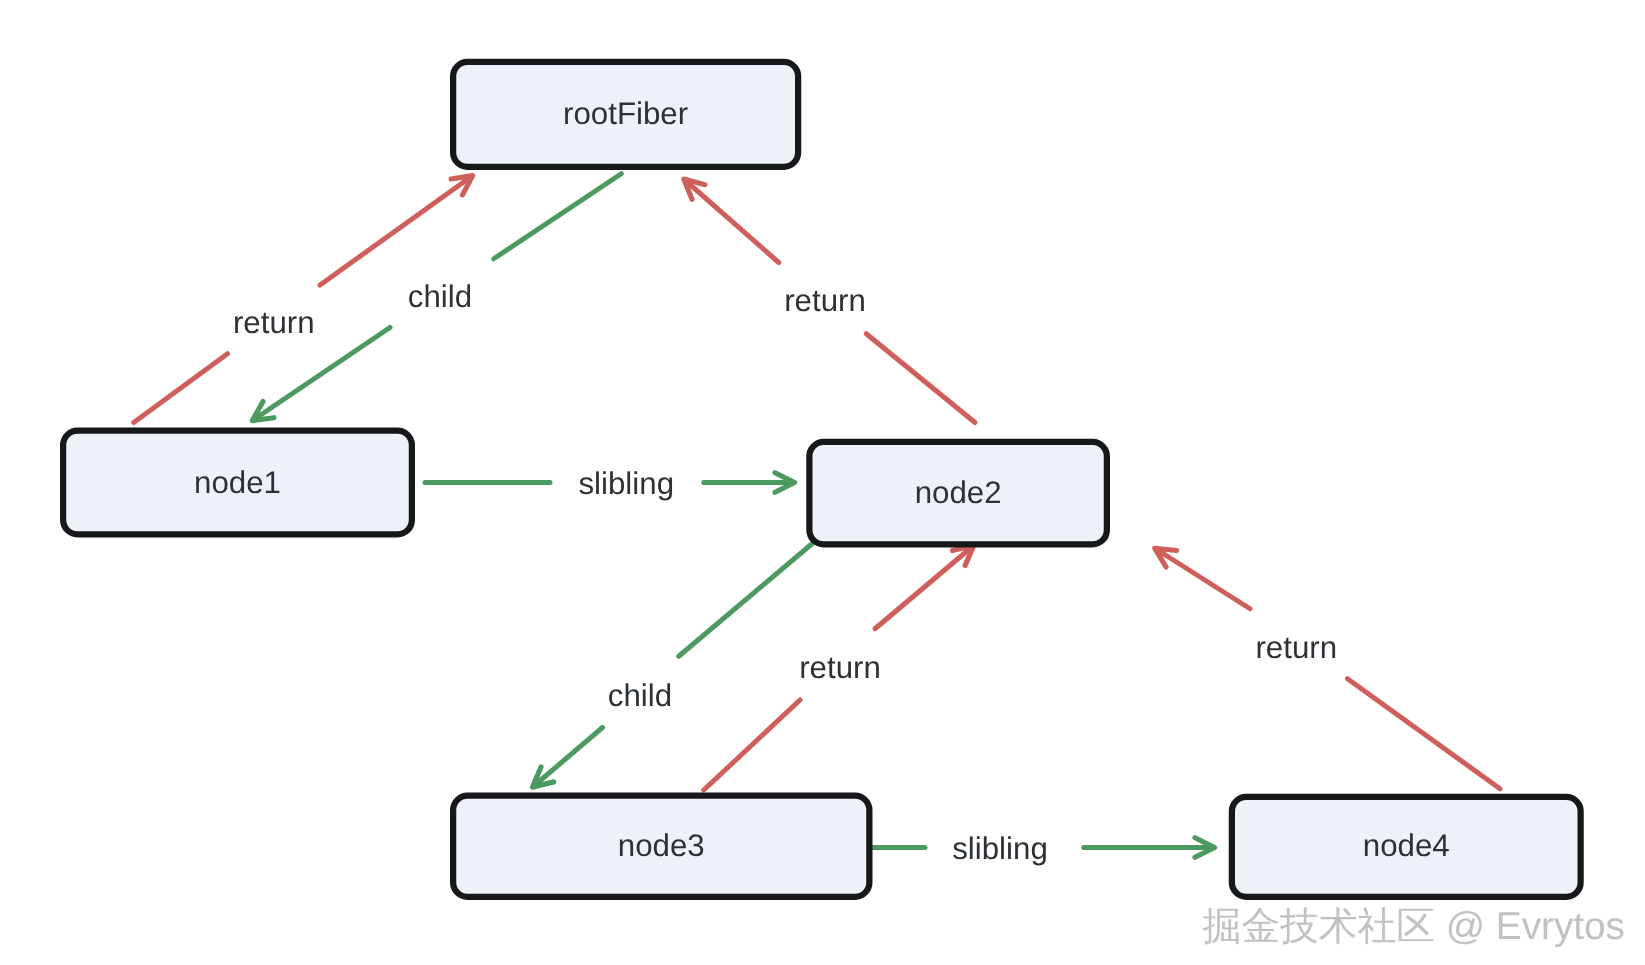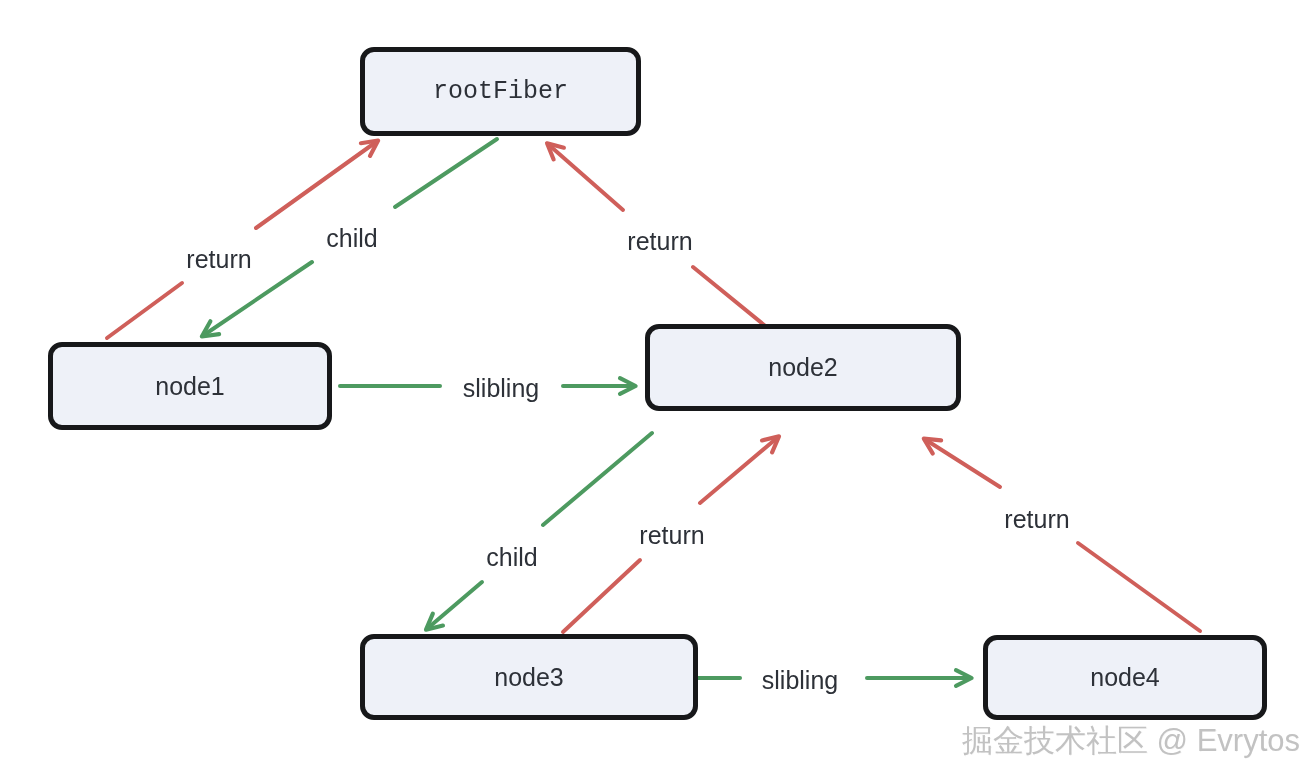--- a/index.html
+++ b/index.html
@@ -110,29 +110,29 @@
       <line class="edge-line return-line" x1="1200" y1="631" x2="1078" y2="543"></line>
       <line class="edge-line return-line" x1="1000" y1="487" x2="926" y2="440" marker-end="url(#head-return)"></line>
     </g>
 
     <g>
       <line class="edge-line child-line" x1="647" y1="678" x2="740" y2="678"></line>
       <line class="edge-line child-line" x1="867" y1="678" x2="969" y2="678" marker-end="url(#head-child)"></line>
     </g>
   </svg>
 
-  <div class="node" style="left:360px; top:47px; width:281px; height:89px;font-family:Liberation Mono, monospace;">
+  <div class="node" style="left:360px; top:47px; width:281px; height:89px;">
     <span>rootFiber</span>
   </div>
 
   <div class="node" style="left:48px; top:342px; width:284px; height:88px;border-radius:14px;">
     <span>node1</span>
   </div>
 
-  <div class="node" style="left:645px; top:324px; width:316px; height:87px;">
+  <div class="node" style="left:645px; top:351px; width:243px; height:87px;">
     <span>node2</span>
   </div>
 
   <div class="node" style="left:360px; top:634px; width:338px; height:86px;">
     <span>node3</span>
   </div>
 
   <div class="node" style="left:983px; top:635px; width:284px; height:85px;">
     <span>node4</span>
   </div>

